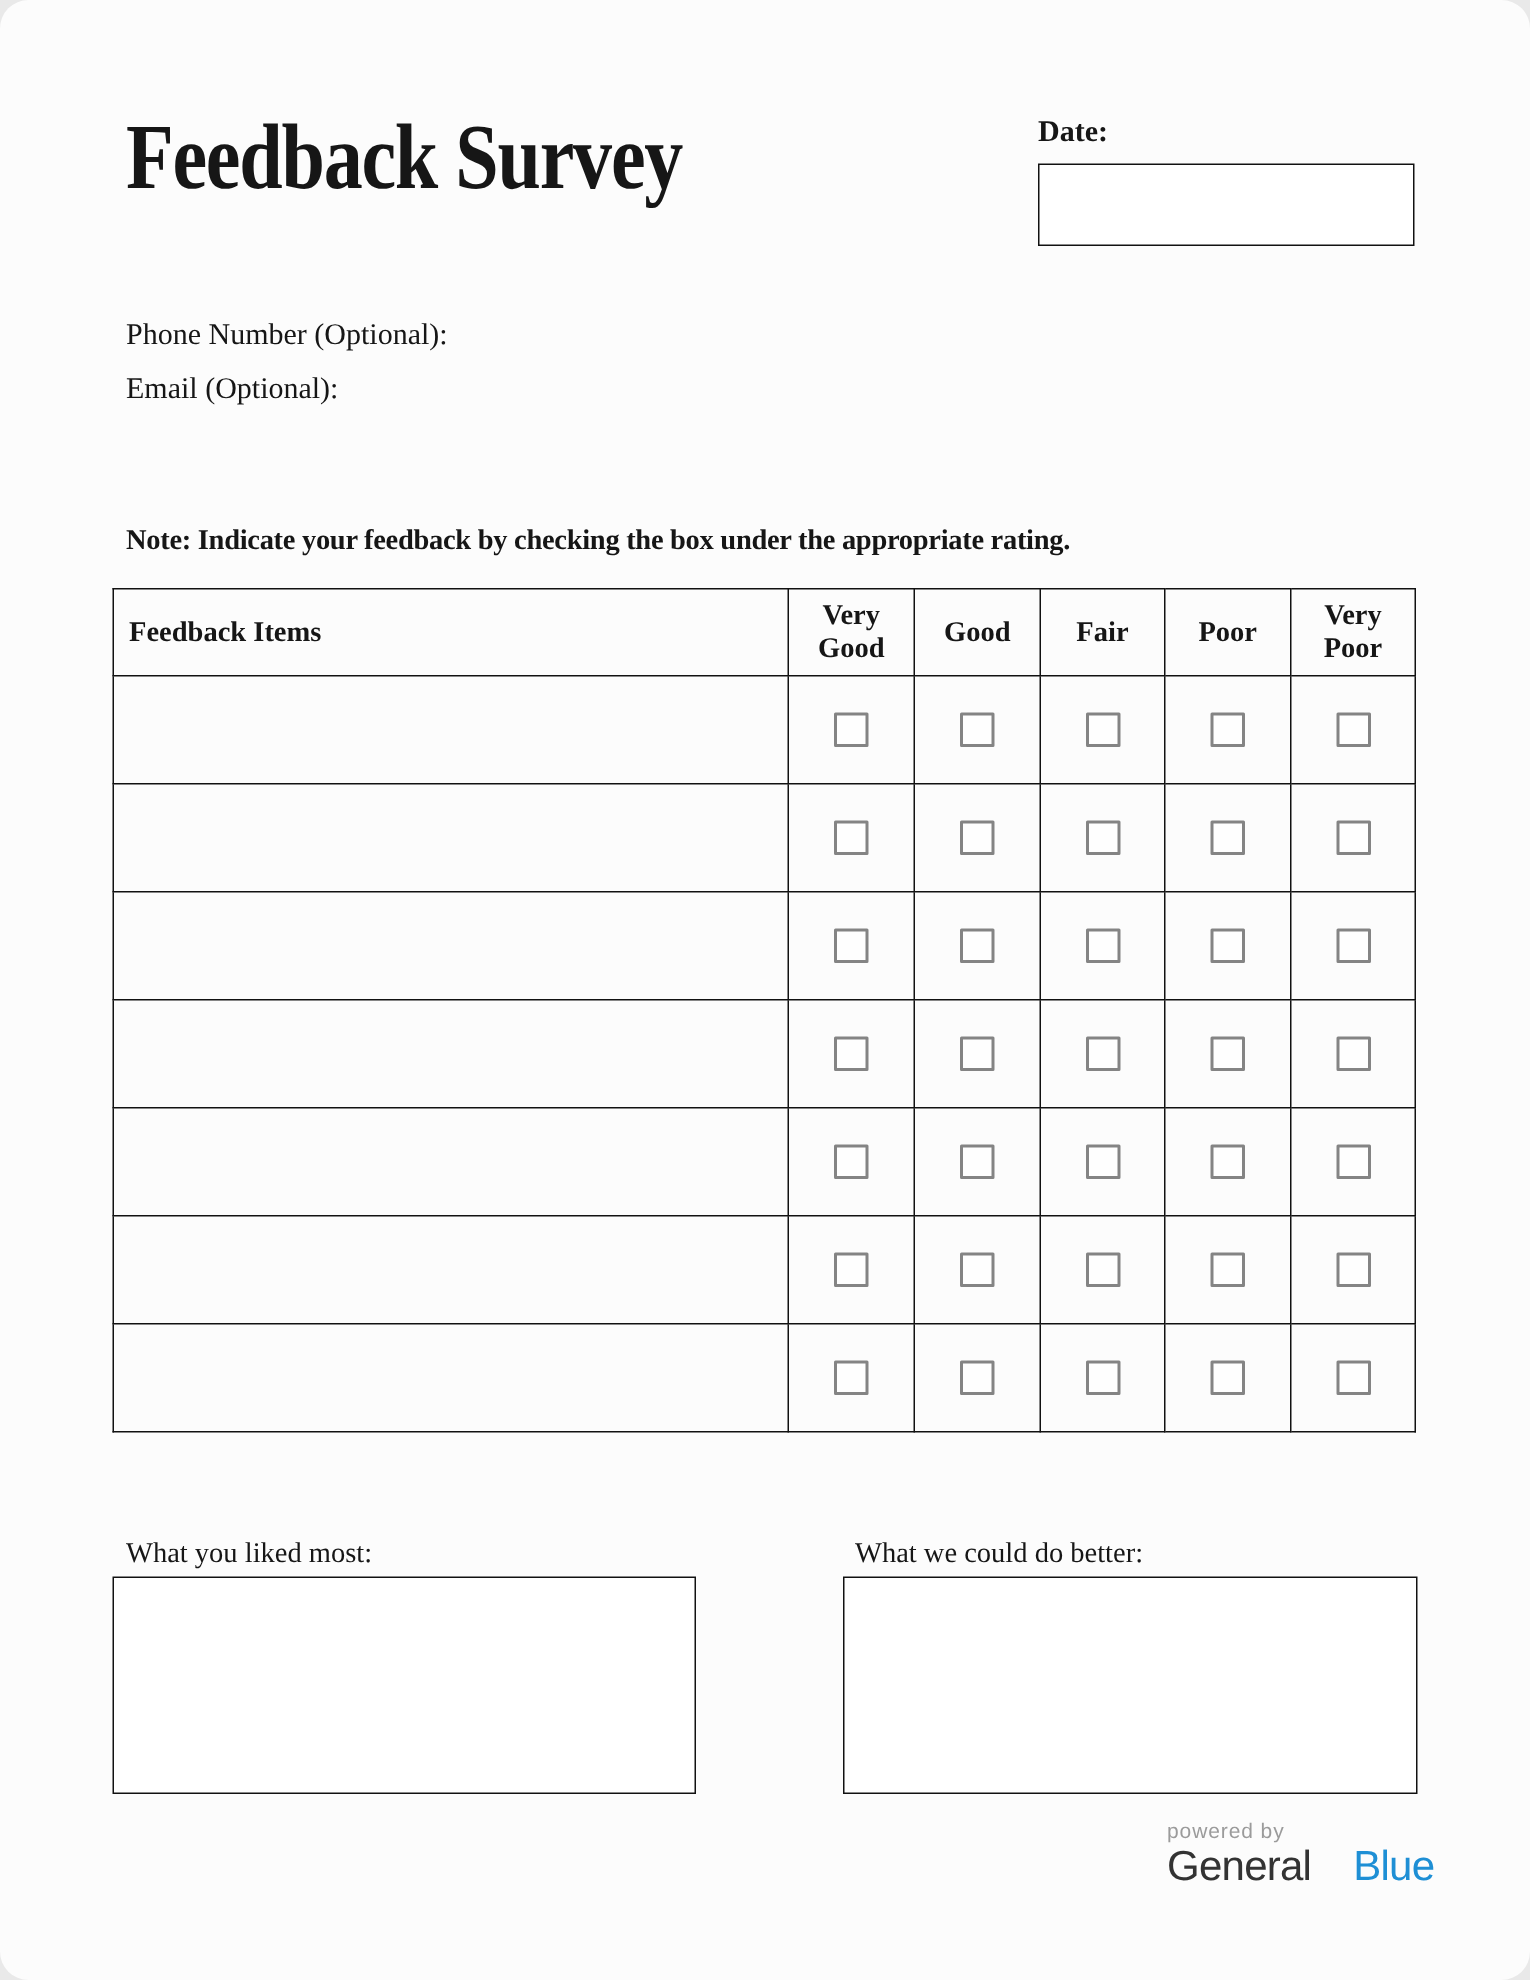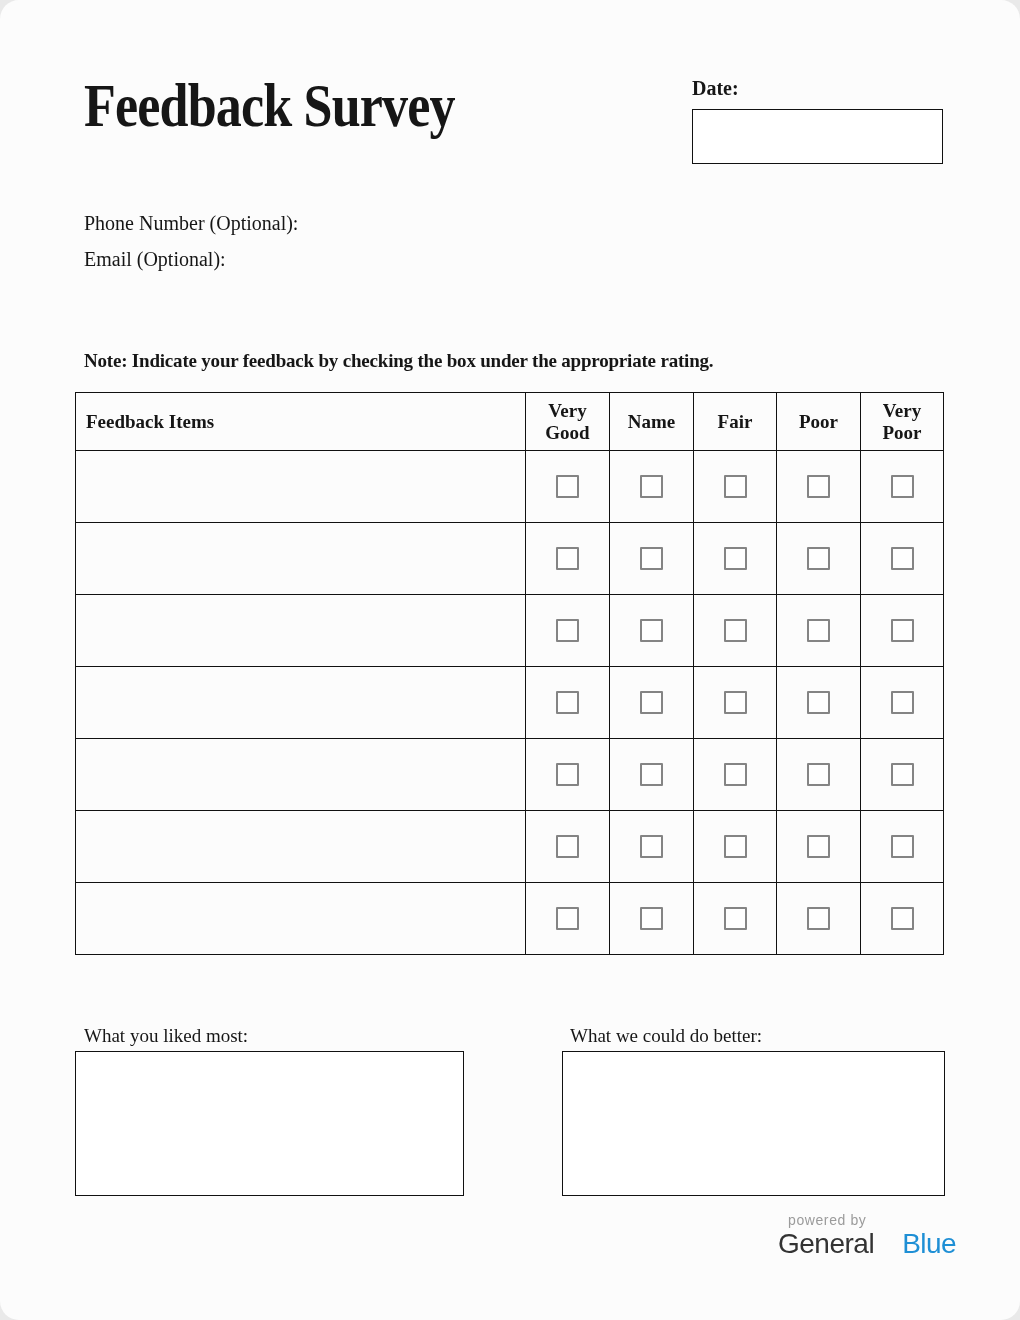--- a/index.html
+++ b/index.html
@@ -87,21 +87,21 @@
     position:absolute;left:84px;top:1211px;
     font-size:19px;white-space:nowrap;
   }
   .logo-block{
     position:absolute;left:778px;top:1213px;width:162px;
     font-family:"Liberation Sans","DejaVu Sans",sans-serif;
     line-height:1;
   }
   .powered-by{
     font-size:14px;color:var(--c-powered);
-    letter-spacing:0.6px;margin-left:10px;margin-bottom:3px;
+    letter-spacing:0.6px;margin-bottom:3px;
   }
   .brand{font-size:28px;letter-spacing:-0.5px;white-space:nowrap;}
   .brand .general{color:var(--c-brand-general);}
   .brand .blue{color:var(--c-brand-blue);margin-left:28px;}
 </style>
 </head>
 <body>
 
 <div class="page">
 
@@ -123,21 +123,21 @@
         <col style="width:84px">
         <col style="width:84px">
       <col style="width:83px">
         <col style="width:84px">
         <col style="width:83px">
     </colgroup>
     <thead>
       <tr>
         <th class="item-col">Feedback Items</th>
         <th>Very Good</th>
-        <th>Name</th>
+        <th>Good</th>
         <th>Fair</th>
         <th>Poor</th>
         <th>Very Poor</th>
       </tr>
     </thead>
     <tbody>
         <tr>
       <td class="item-cell"></td>
       <td>
             <div class="checkbox"></div>

